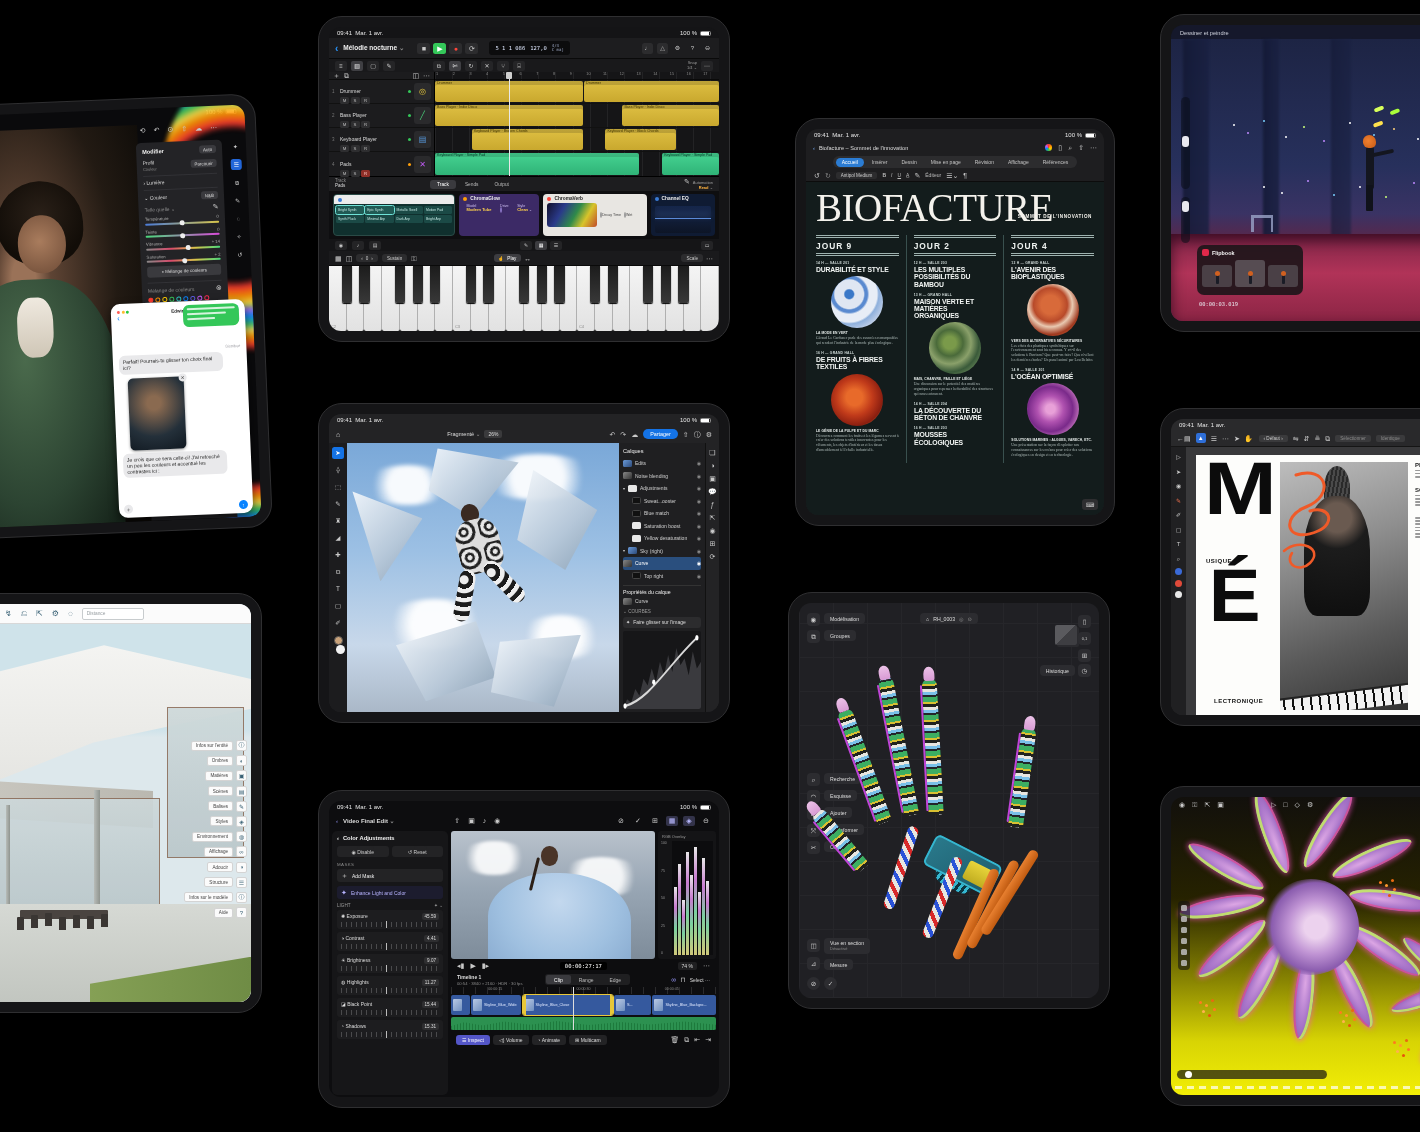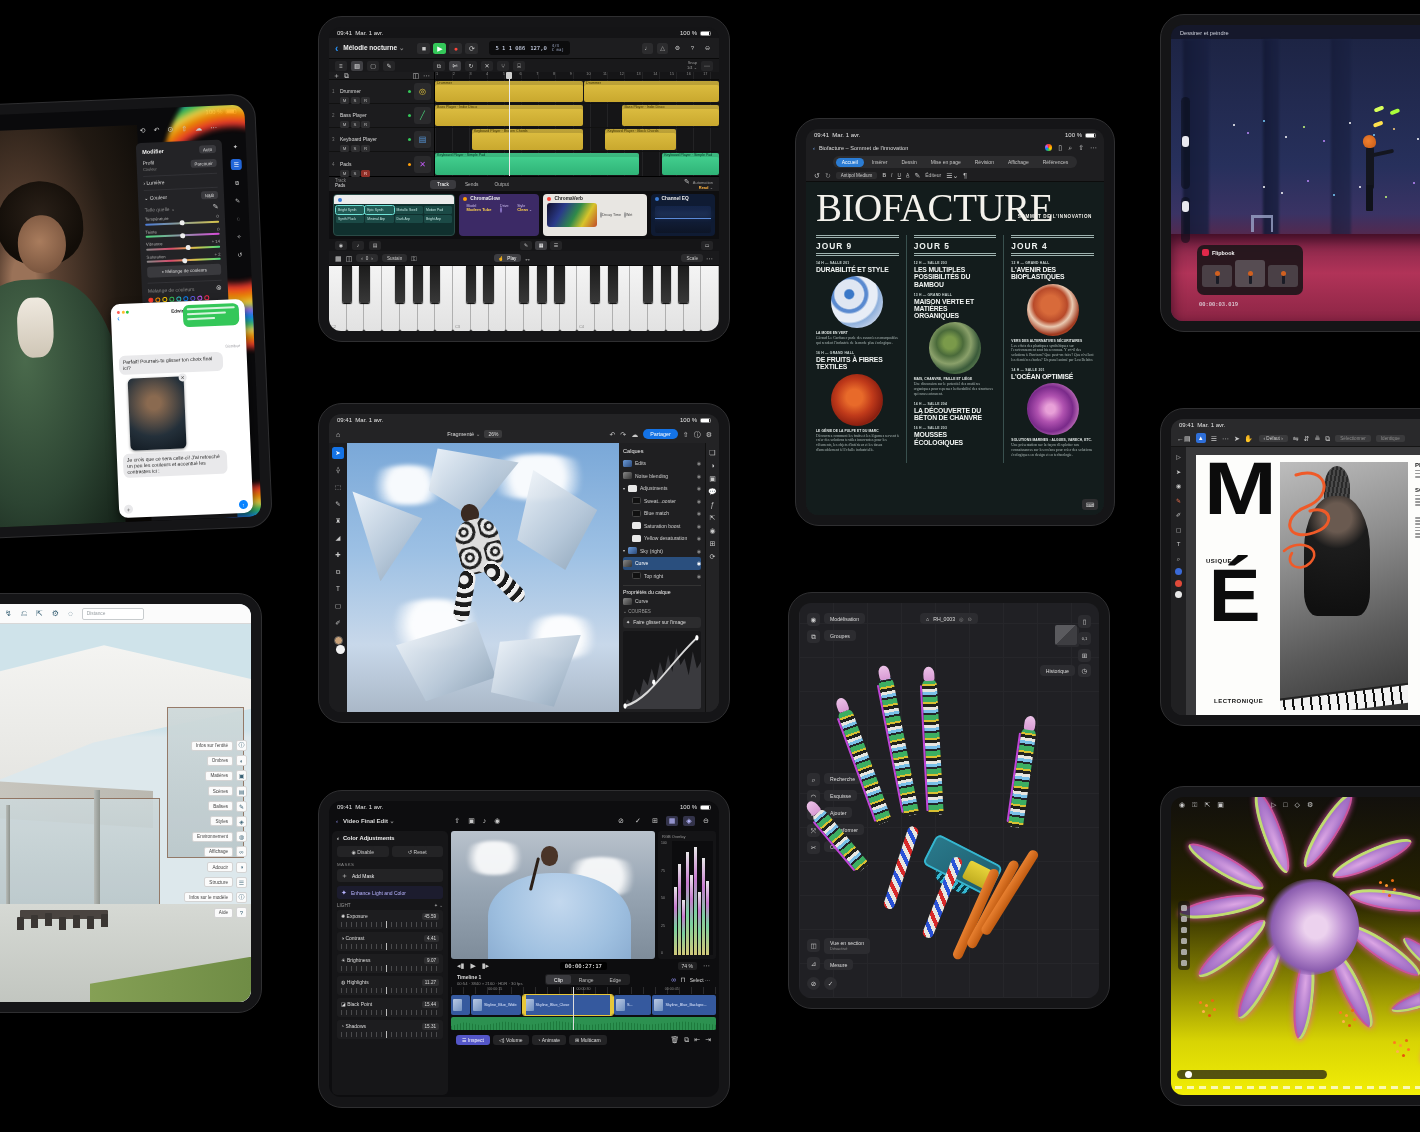--- a/index.html
+++ b/index.html
@@ -806,21 +806,21 @@
         <div class="wd-cap">LA MODE EN VERT</div>
         <div class="wd-p">Géraud Le Carduner parle des avancées remarquables qui rendent l'industrie de la mode plus écologique.</div>
         <div class="wd-time">16 H — GRAND HALL</div>
         <div class="wd-h">DE FRUITS À FIBRES TEXTILES</div>
         <div class="wd-circ" style="background:radial-gradient(circle at 45% 45%,#e86a2a 0 20%,#c03a1a 45%,#8a1e10 70%,#d8c04a 95%)"></div>
         <div class="wd-cap">LE GÉNIE DE LA PULPE ET DU MARC</div>
         <div class="wd-p">Découvrez comment les fruits et les légumes servent à créer des solutions textiles innovantes pour les vêtements, les objets d'intérieur et les tissus d'ameublement à l'échelle industrielle.</div>
       </div>
       <div class="wd-col">
         <div class="wd-day">
-              <b>JOUR 5</b>
+              <b>JOUR 2</b>
             </div>
         <div class="wd-time">12 H — SALLE 203</div>
         <div class="wd-h">LES MULTIPLES POSSIBILITÉS DU BAMBOU</div>
         <div style="height:3px"></div>
         <div class="wd-time">13 H — GRAND HALL</div>
         <div class="wd-h">MAISON VERTE ET MATIÈRES ORGANIQUES</div>
         <div class="wd-circ" style="background:radial-gradient(circle at 40% 40%,#7a9a4a 0 14%,#4a6a3a 30%,#8aa06a 48%,#3a5a3a 66%,#6a8a5a 84%)"></div>
         <div class="wd-cap">MAÏS, CHANVRE, PAILLE ET LIÈGE</div>
         <div class="wd-p">Une discussion sur le potentiel des matières organiques pour repenser la durabilité des structures qui nous entourent.</div>
         <div class="wd-time">14 H — SALLE 204</div>

